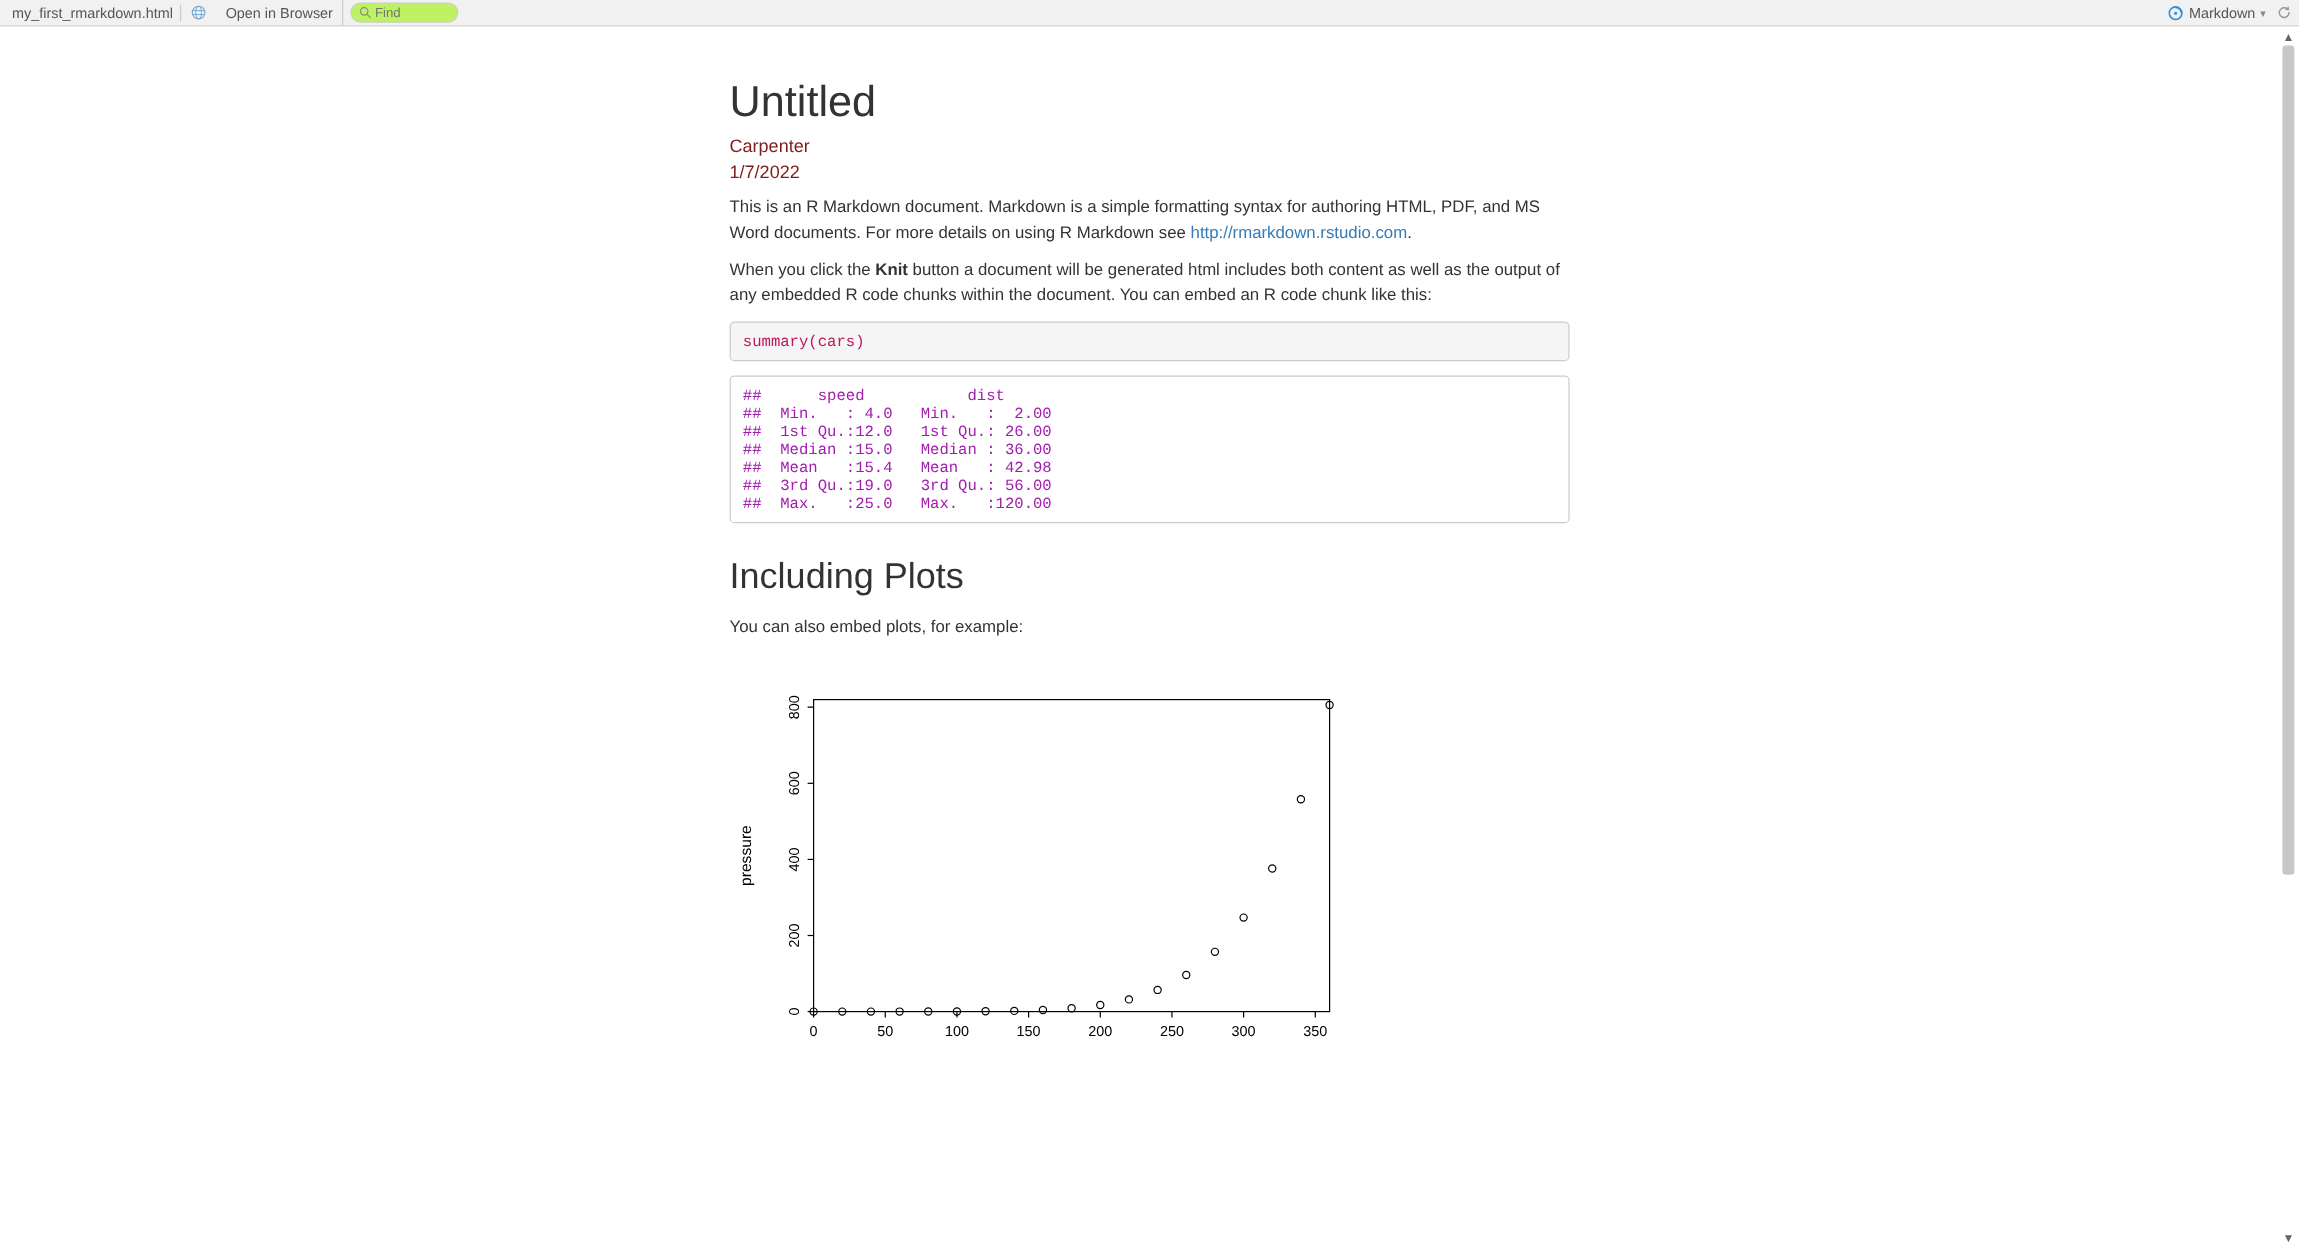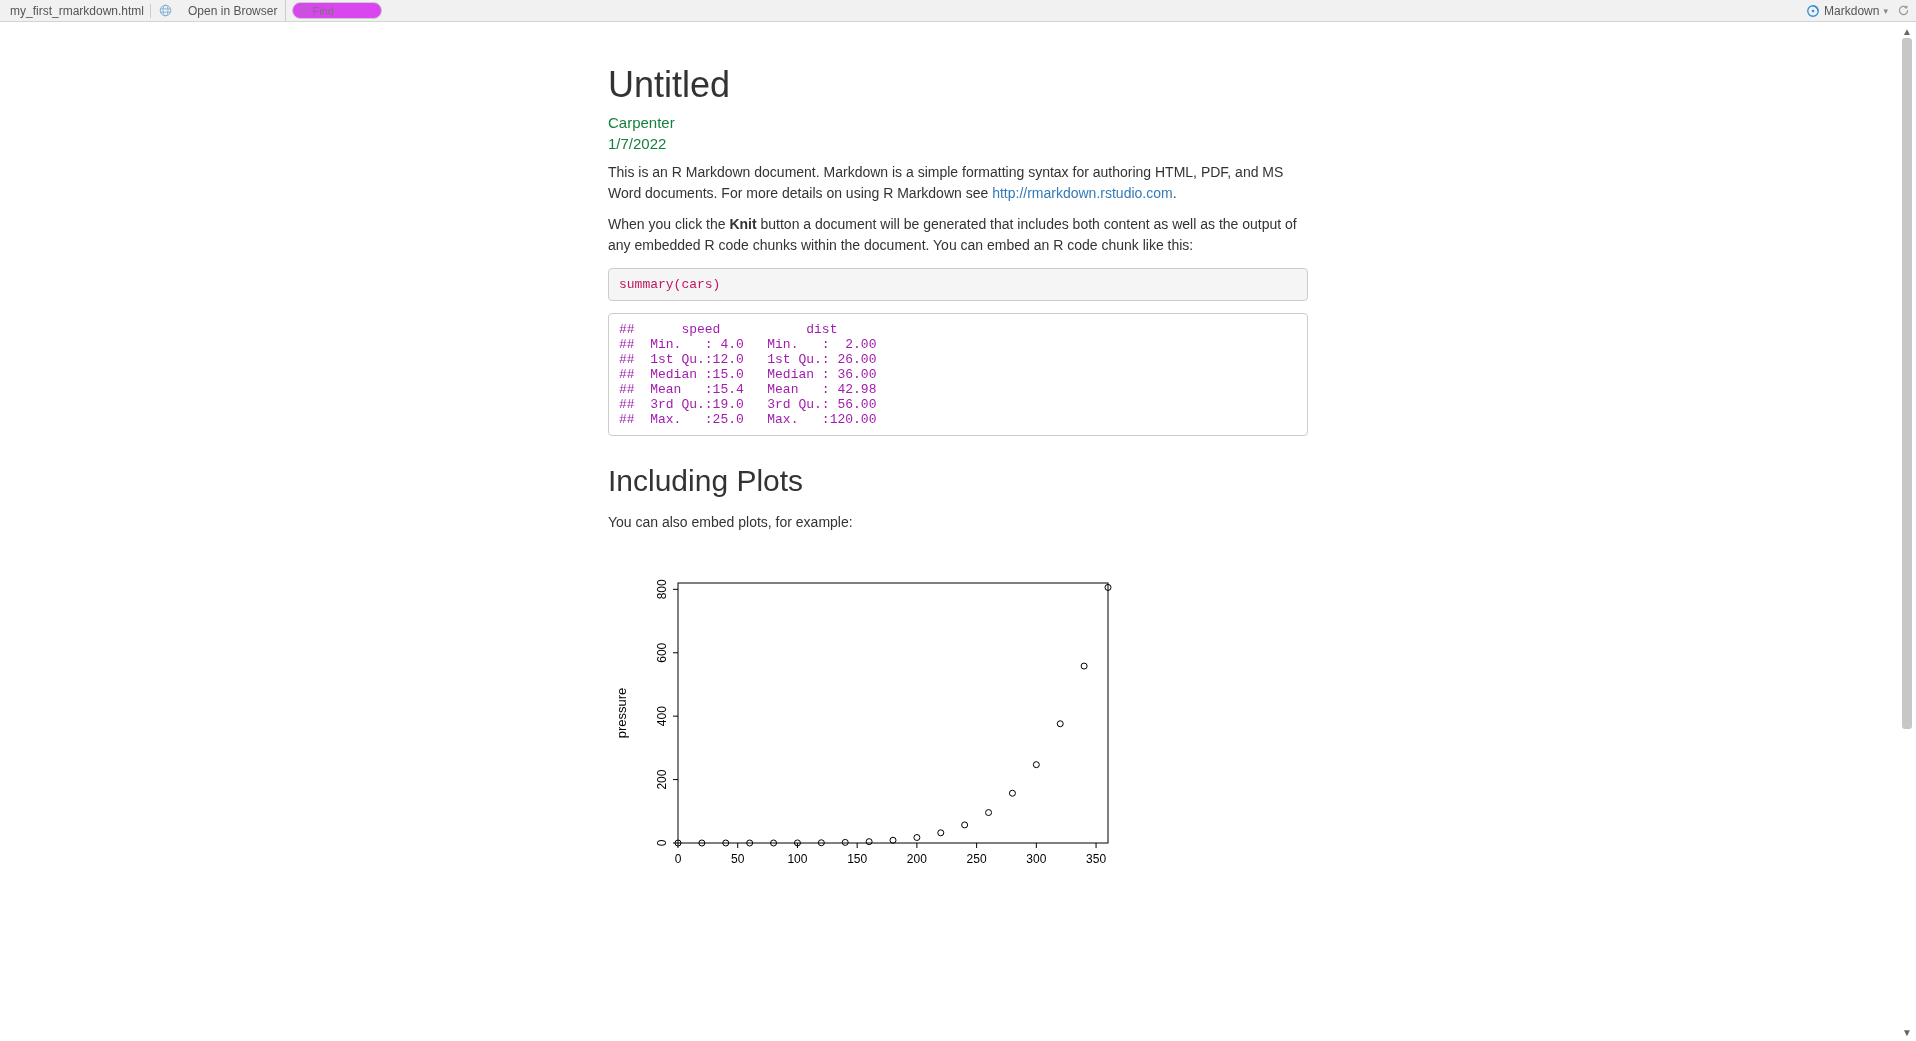--- a/index.html
+++ b/index.html
@@ -21,21 +21,21 @@
     display:flex; align-items:center; gap:16px;
     padding:0 8px; height:100%;
     border-right:1px solid #ccc;
     cursor:pointer;
     color:#555;
   }
   .toolbar .find {
     margin-left:6px;
     display:flex; align-items:center;
     border:1px solid #ccc; border-radius:10px;
-    background:#d946ef; height:17px; padding:0 6px;
+    background:#bef264; height:17px; padding:0 6px;
     width:90px;
   }
   .toolbar .find input {
     border:none; outline:none; font-size:11px; width:55px; background:transparent;
   }
   .toolbar .spacer { flex:1; }
   .toolbar .publish {
     display:flex; align-items:center; gap:4px;
     color:#555; padding:0 6px; cursor:pointer;
   }
@@ -77,21 +77,21 @@
     scrollbar-width:none;
   }
   .doc-wrap::-webkit-scrollbar{display:none;}
   .doc {
     max-width:730px;
     margin:0 auto;
     padding:20px 15px 40px 15px;
   }
 
   h1.title { font-size:36px; font-weight:500; margin:22px 0 8px 0; color:#333; }
-  .author, .date { font-size:15px; color:#15803d; margin:4px 0; }
+  .author, .date { font-size:15px; color:#7f1d1d; margin:4px 0; }
 
   h2 { font-size:30px; font-weight:500; margin:28px 0 14px 0; color:#333; }
 
   p { font-size:14px; line-height:1.5; color:#333; margin:10px 0; }
   a { color:#337ab7; text-decoration:none; }
   strong { font-weight:700; }
 
   pre.code {
     background:#f5f5f5;
     border:1px solid #ccc;
@@ -171,21 +171,21 @@
       <h1 class="title">Untitled</h1>
       <div class="author">Carpenter</div>
       <div class="date">1/7/2022</div>
 
 
       <p>
         <span>This is an R Markdown document. Markdown is a simple formatting syntax for authoring HTML, PDF, and MS Word documents. For more details on using R Markdown see </span><a href="#">http://rmarkdown.rstudio.com</a><span>.</span>
       </p>
 
       <p>
-        <span>When you click the </span><strong>Knit</strong><span> button a document will be generated that includes both content as well as the output of any embedded R code chunks within the document. You can embed an R code chunk like this:</span>
+        <span>When you click the </span><strong>Knit</strong><span> button a document will be generated html includes both content as well as the output of any embedded R code chunks within the document. You can embed an R code chunk like this:</span>
       </p>
 
       <pre class="code">summary(cars)</pre>
       <pre class="output">##      speed           dist       
 ##  Min.   : 4.0   Min.   :  2.00  
 ##  1st Qu.:12.0   1st Qu.: 26.00  
 ##  Median :15.0   Median : 36.00  
 ##  Mean   :15.4   Mean   : 42.98  
 ##  3rd Qu.:19.0   3rd Qu.: 56.00  
 ##  Max.   :25.0   Max.   :120.00</pre>

